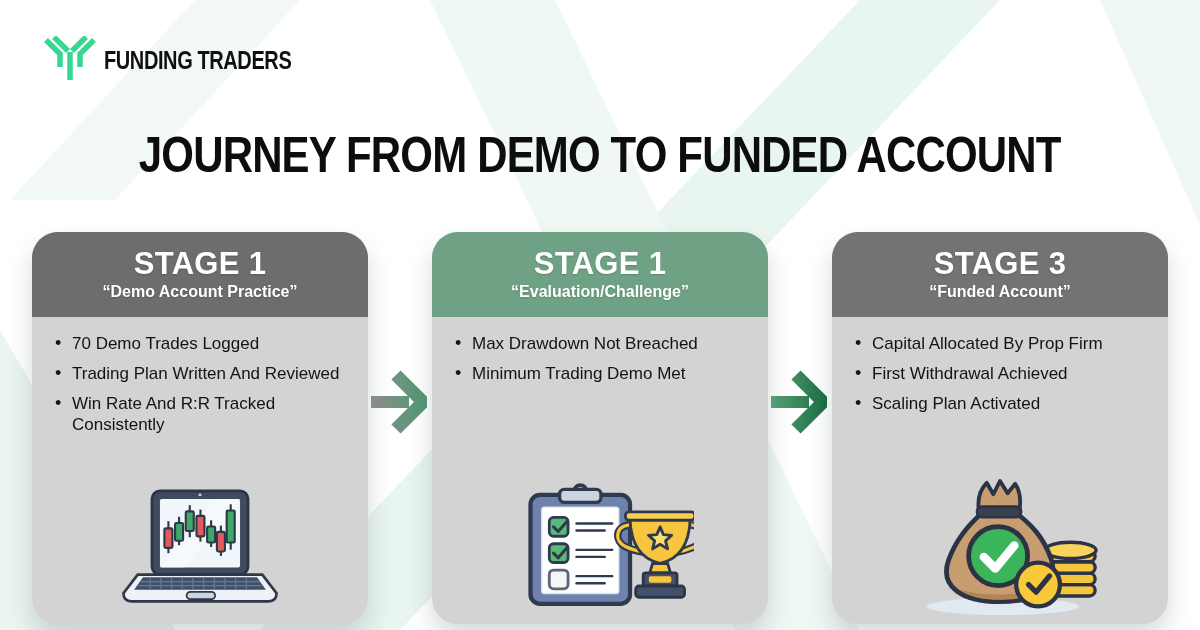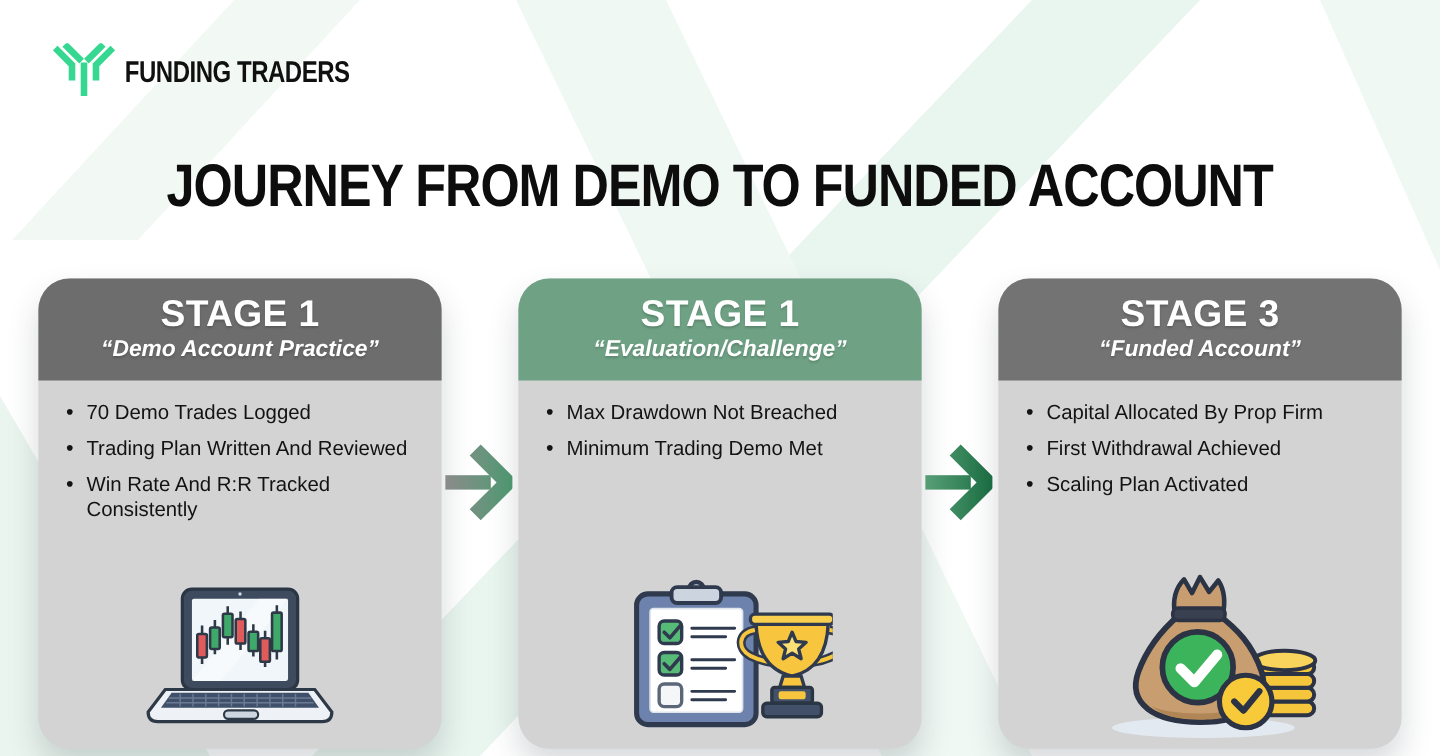--- a/index.html
+++ b/index.html
@@ -31,21 +31,21 @@
     background:#d3d3d3; border-radius:26px;
     box-shadow:0 14px 26px rgba(40,50,60,0.18);
   }
   .card-1 { left:32px; } .card-2 { left:432px; } .card-3 { left:832px; }
   .card-header {
     height:85px; border-radius:26px 26px 0 0; color:#ffffff;
     display:flex; flex-direction:column; align-items:center; justify-content:center;
     text-shadow:0 1px 2px rgba(0,0,0,0.18);
   }
   .stage-label { font-size:31px; font-weight:700; letter-spacing:0.3px; line-height:1.05; }
-  .stage-subtitle { font-size:19px; font-weight:700; margin-top:3px;font-style:italic; }
+  .stage-subtitle { font-size:16px; font-weight:700; margin-top:3px; }
 
   .bullets { list-style:none; margin:17px 14px 0 40px; }
   .bullets li {
     position:relative; font-size:17px; color:#131313; line-height:1.22;
     margin-bottom:9.5px; font-weight:400;
   }
   .bullets li::before {
     content:"•"; position:absolute; left:-17px; top:-1px; font-size:18px; color:#131313;
   }
 

